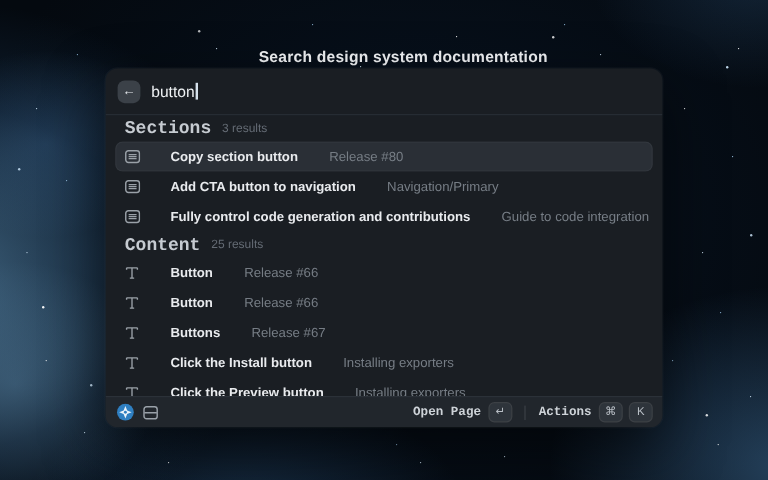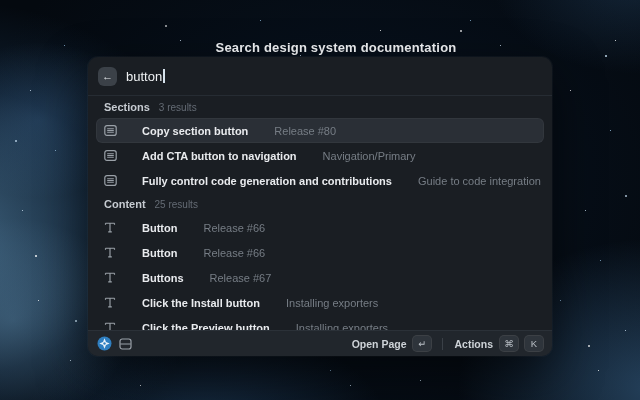--- a/index.html
+++ b/index.html
@@ -47,36 +47,36 @@
     width:19px;height:19px;border:none;border-radius:6px;background:#3b4148;
     color:#e2e6ea;font-size:11px;line-height:19px;text-align:center;padding:0;cursor:pointer;
     display:flex;align-items:center;justify-content:center;flex:0 0 auto;
   }
   .query{display:flex;align-items:center;font-size:13px;font-weight:500;color:#eef1f3;}
   .caret{display:inline-block;width:1.5px;height:14px;background:#d6e2ec;margin-left:1px;}
   .divider{height:1px;background:#262c33;}
 
   .list{position:absolute;left:0;right:0;top:39px;bottom:25px;padding:0 8px;overflow:hidden;}
   .group-header{display:flex;align-items:center;gap:9px;height:22px;padding:0 8px;}
-  .group-label{font-size:11px;font-weight:600;color:#c6cbd1;}
+  .group-label{font-size:15px;font-weight:600;color:#c6cbd1;font-family:Liberation Mono, monospace;}
   .group-count{font-size:10px;color:#646b74;}
   .row{display:flex;align-items:center;height:25px;padding:0 7px;border-radius:6px;gap:25px;cursor:pointer;}
   .row.selected{background:#2a2f36;box-shadow:0 0 0 1px rgba(255,255,255,0.04) inset;}
   .row .icn{flex:0 0 auto;display:flex;align-items:center;justify-content:center;width:14px;height:14px;}
   .row-title{font-size:11px;font-weight:600;color:#e9ebee;white-space:nowrap;}
   .row-sub{font-size:11px;color:#767d85;white-space:nowrap;margin-left:1px;text-align:center;}
 
   .footer{
     position:absolute;left:0;right:0;bottom:0;height:25px;background:#21262c;
     border-top:1px solid #2b3138;display:flex;align-items:center;
     justify-content:space-between;padding:0 9px;
   }
   .f-left,.f-right{display:flex;align-items:center;gap:7px;}
   .brand-label{font-size:10.5px;color:#9aa1a9;}
-  .f-action-label{font-size:10.5px;font-weight:600;color:#ced3d8;}
+  .f-action-label{font-size:10.5px;font-weight:600;color:#ced3d8;font-family:Liberation Mono, monospace;}
   .key{
     min-width:12px;height:15px;padding:0 3px;border-radius:4px;background:#2e343b;
     box-shadow:0 0 0 1px rgba(255,255,255,0.12);display:flex;align-items:center;
     justify-content:center;font-size:9.5px;color:#b9bfc6;
   }
   .vsep{width:1px;height:12px;background:#3a4047;margin:0 4px;}
   svg{display:block;}
 </style>
 </head>
 <body>

